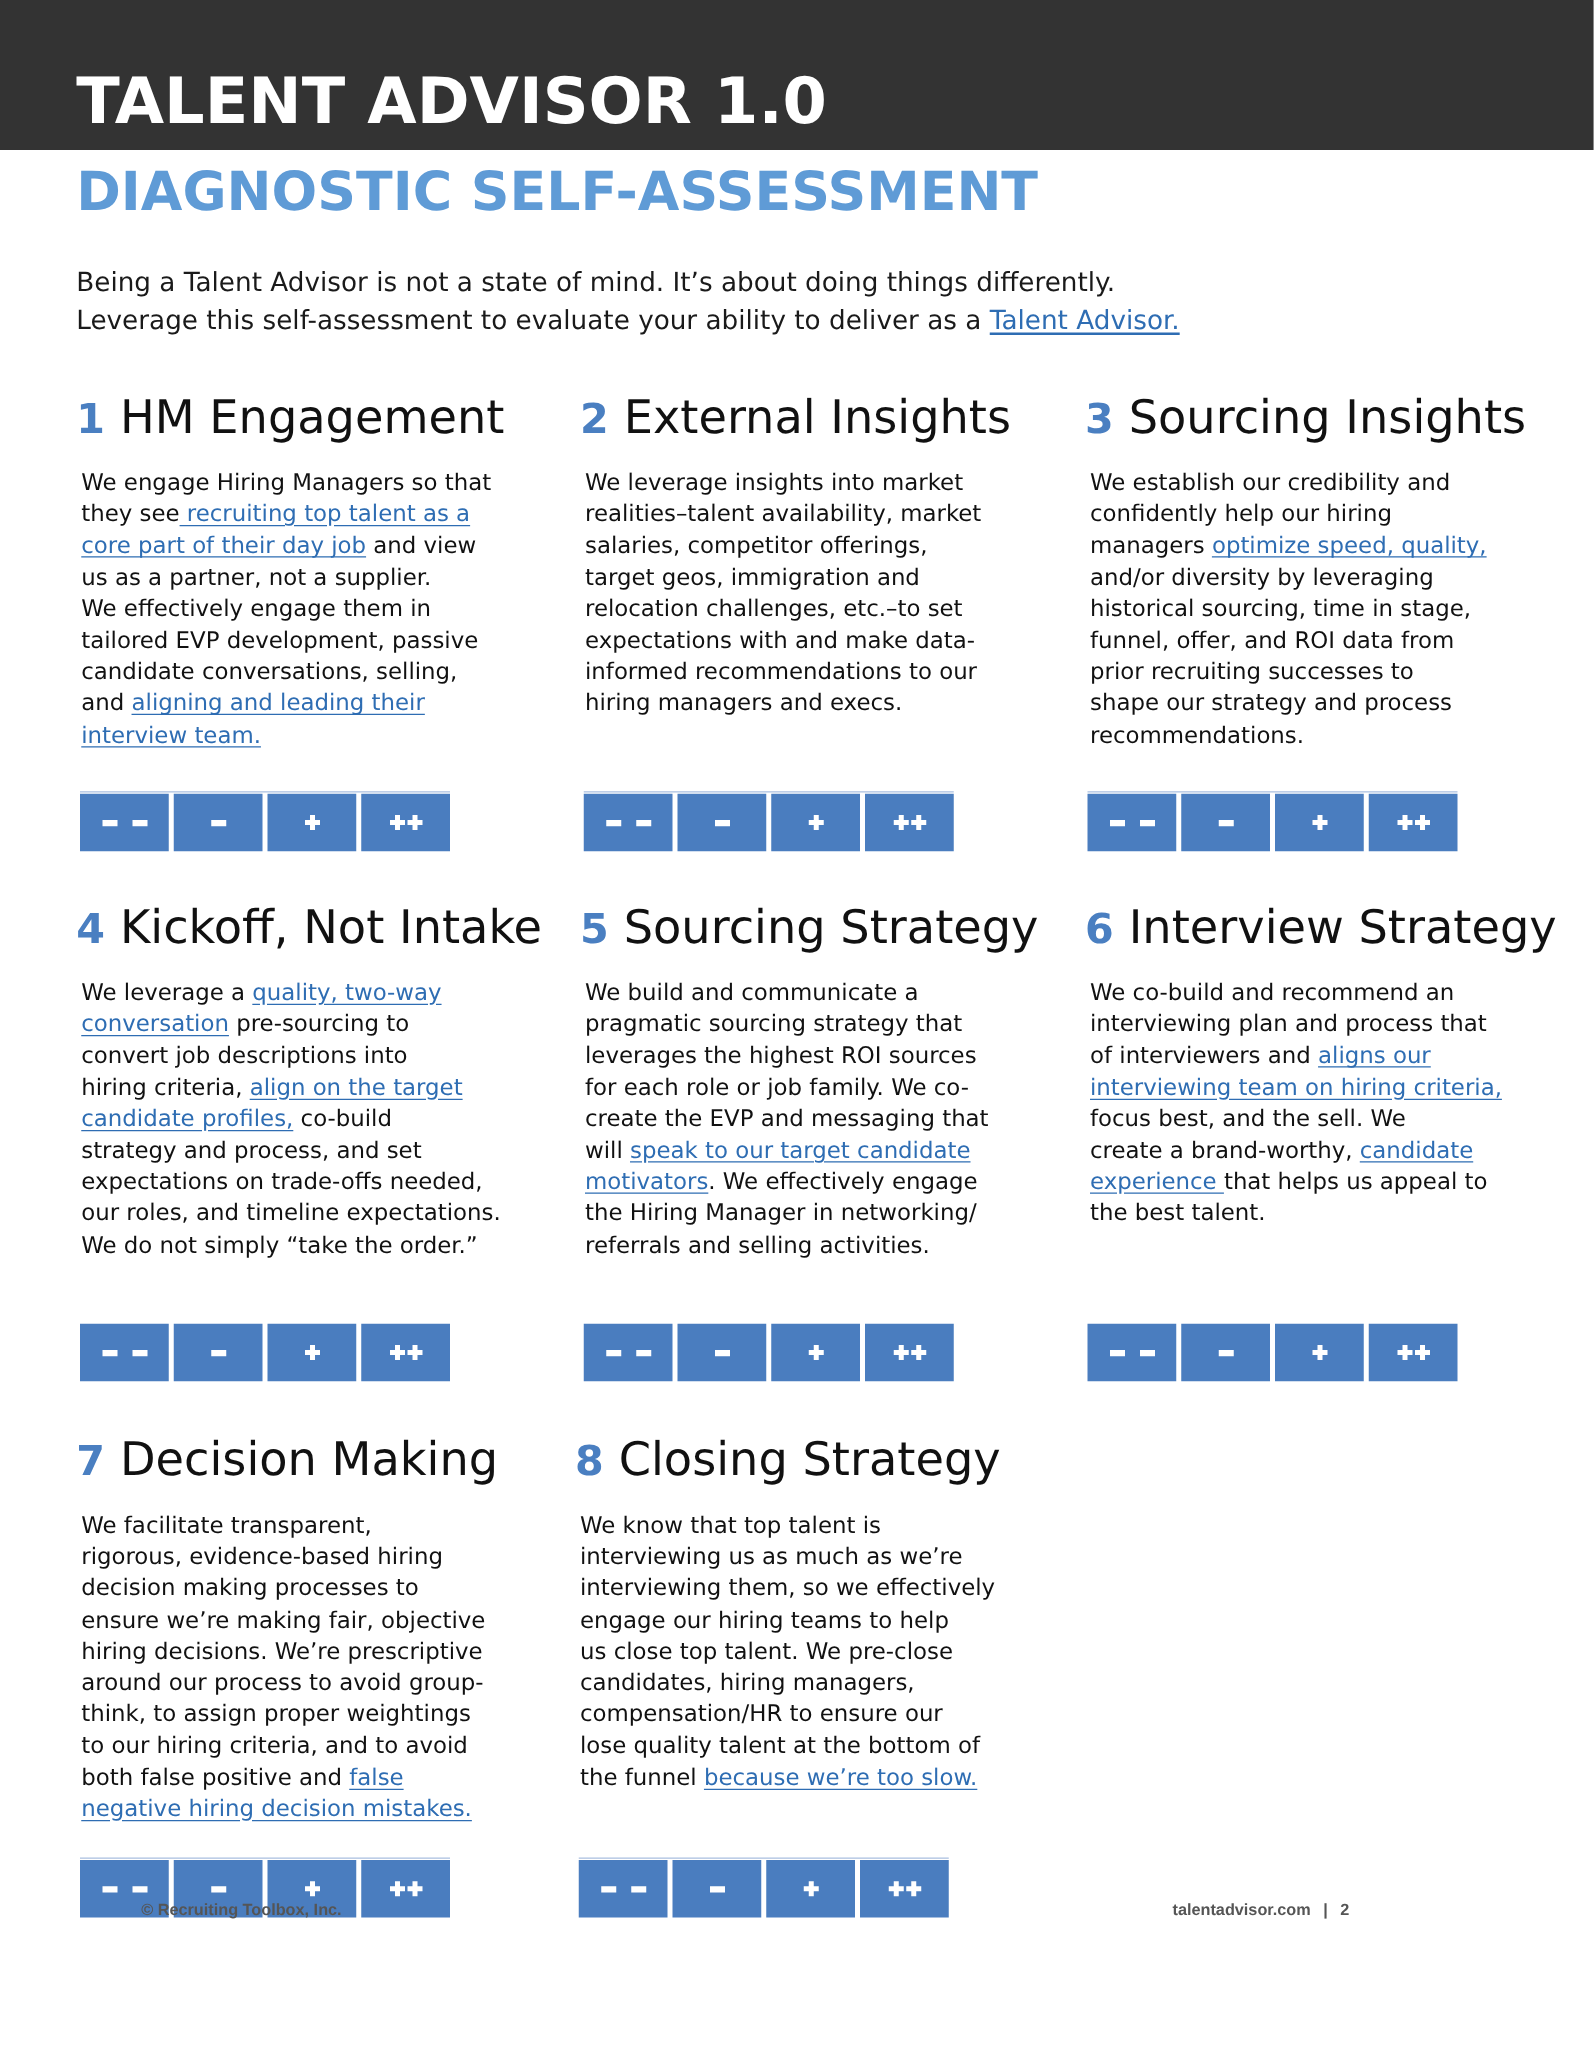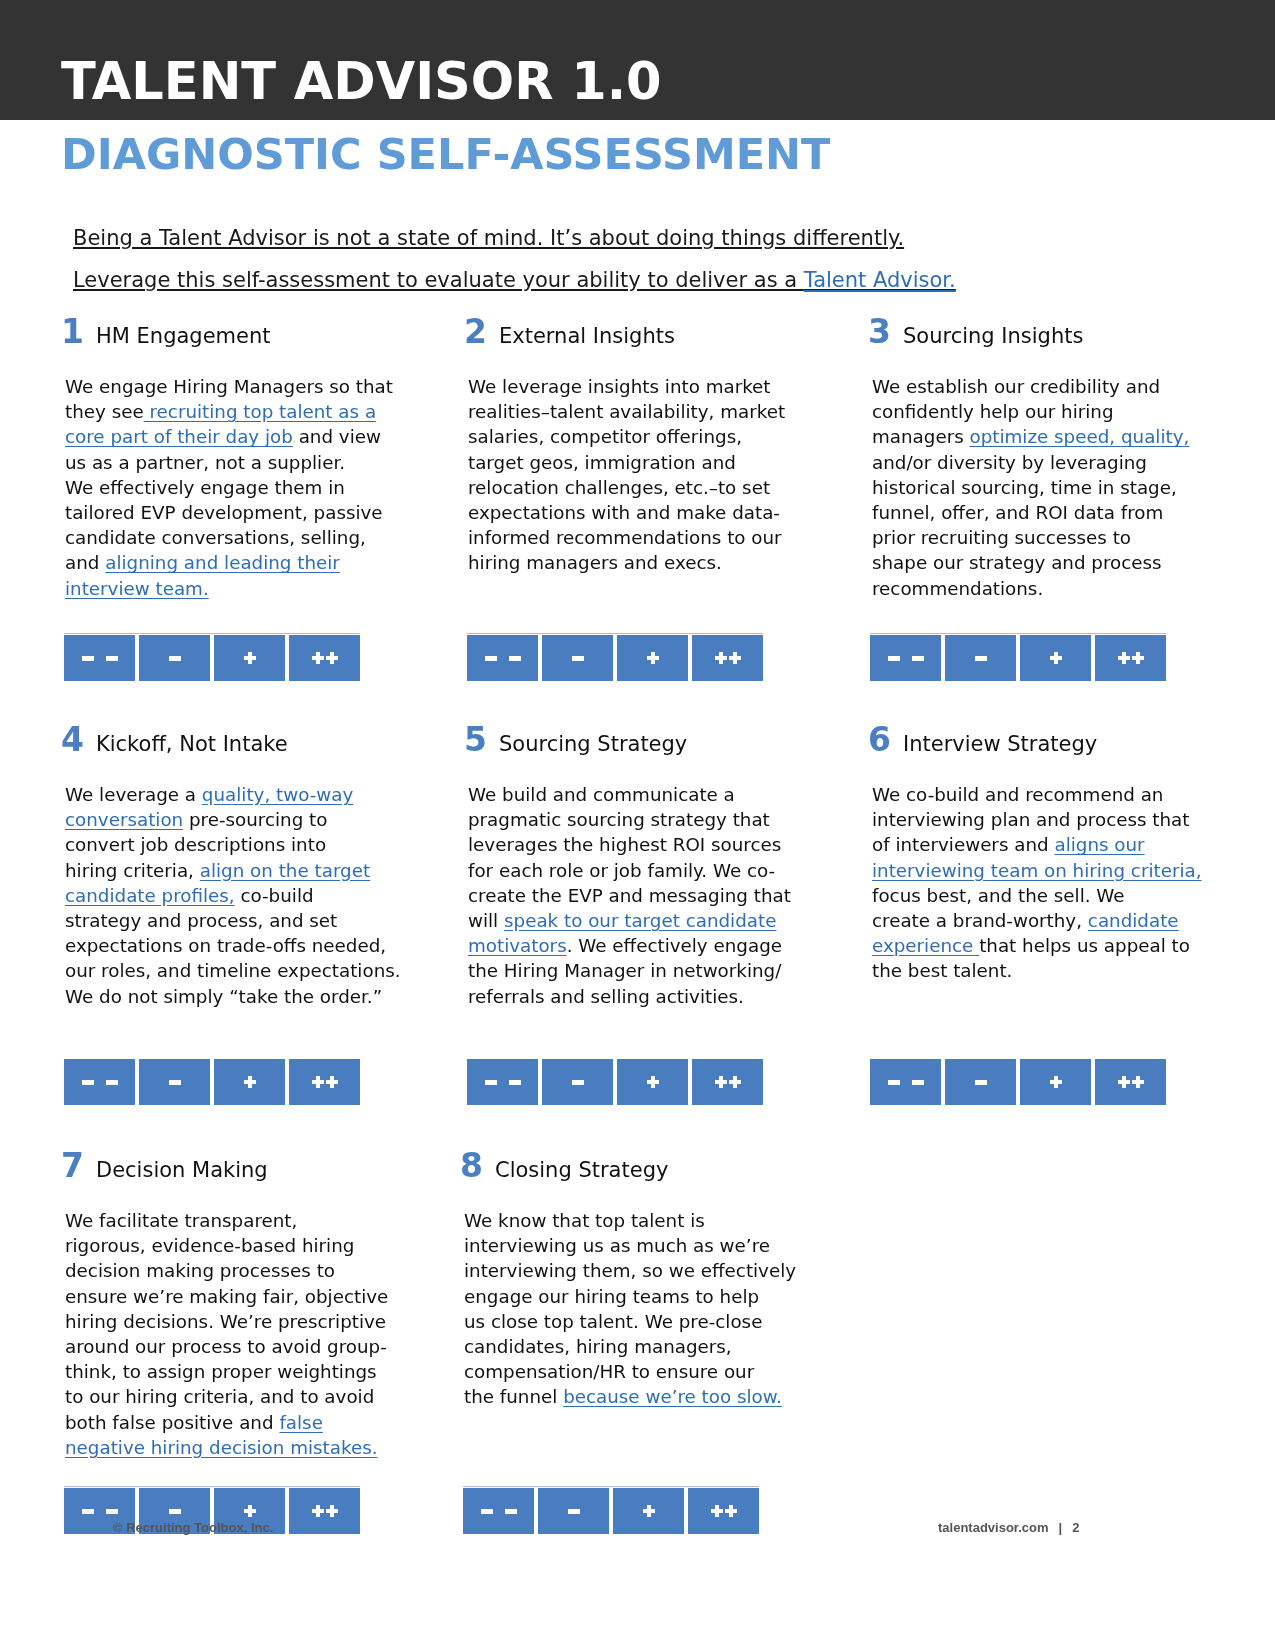--- a/index.html
+++ b/index.html
@@ -19,30 +19,30 @@
   }
   .subtitle {
     position: absolute; left: 61px; top: 126px; margin: 0;
     font-family: "DejaVu Sans", sans-serif; font-weight: bold;
     font-size: 43px; line-height: 56px; color: #5f9bd6; white-space: nowrap;
   }
   .intro {
     position: absolute; left: 61px; top: 211px; width: 1100px;
     font-size: 21px; line-height: 30px; color: #1a1a1a; margin: 0;
   }
-  .intro p { margin: 12px; white-space: nowrap; text-decoration: underline; }
+  .intro p { margin: 0; white-space: nowrap; }
   a.link { color: #2e6db3; text-decoration: underline; text-underline-offset: 3px; }
 
   .card { position: absolute; width: 370px; }
   .card-head { display: flex; align-items: baseline; white-space: nowrap; height: 44px; }
   .card-num {
     font-weight: bold; font-size: 33px; color: #4a7fc1; margin-right: 12px;
     font-family: "DejaVu Sans", sans-serif;
   }
-  .card-title { font-size: 21px; color: #111; }
+  .card-title { font-size: 37px; color: #111; }
   .card-body {
     position: absolute; left: 4px; top: 62px; width: 360px;
     font-size: 18.3px; line-height: 25.2px; color: #111;
   }
   .card-body span.line { display: block; white-space: nowrap; }
 
   .rating { position: absolute; display: flex; gap: 4px; }
   .rating.topline { border-top: 1.5px solid #a9bfe0; padding-top: 1px; }
   .rate-btn {
     width: 71px; height: 46px; background: #4a7dbf; border: none; padding: 0;
@@ -200,20 +200,21 @@
       <span class="card-title">Closing Strategy</span>
     </div>
     <div class="card-body">
       <span class="line"><span>We know that top talent is</span></span>
       <span class="line"><span>interviewing us as much as we’re</span></span>
       <span class="line"><span>interviewing them, so we effectively</span></span>
       <span class="line"><span>engage our hiring teams to help</span></span>
       <span class="line"><span>us close top talent. We pre-close</span></span>
       <span class="line"><span>candidates, hiring managers,</span></span>
       <span class="line"><span>compensation/HR to ensure our</span></span>
+      <span class="line"><span>lose quality talent at the bottom of</span></span>
       <span class="line"><span>the funnel </span><a class="link" href="#">because we’re too slow.</a></span>
     </div>
   </div>
 
 <div class="rating topline" style="left:64px; top:633px;">
     <button class="rate-btn" aria-label="- -">
       <span class="glyph-minus"></span>
       <span class="glyph-minus"></span>
     </button>
     <button class="rate-btn" aria-label="-">

